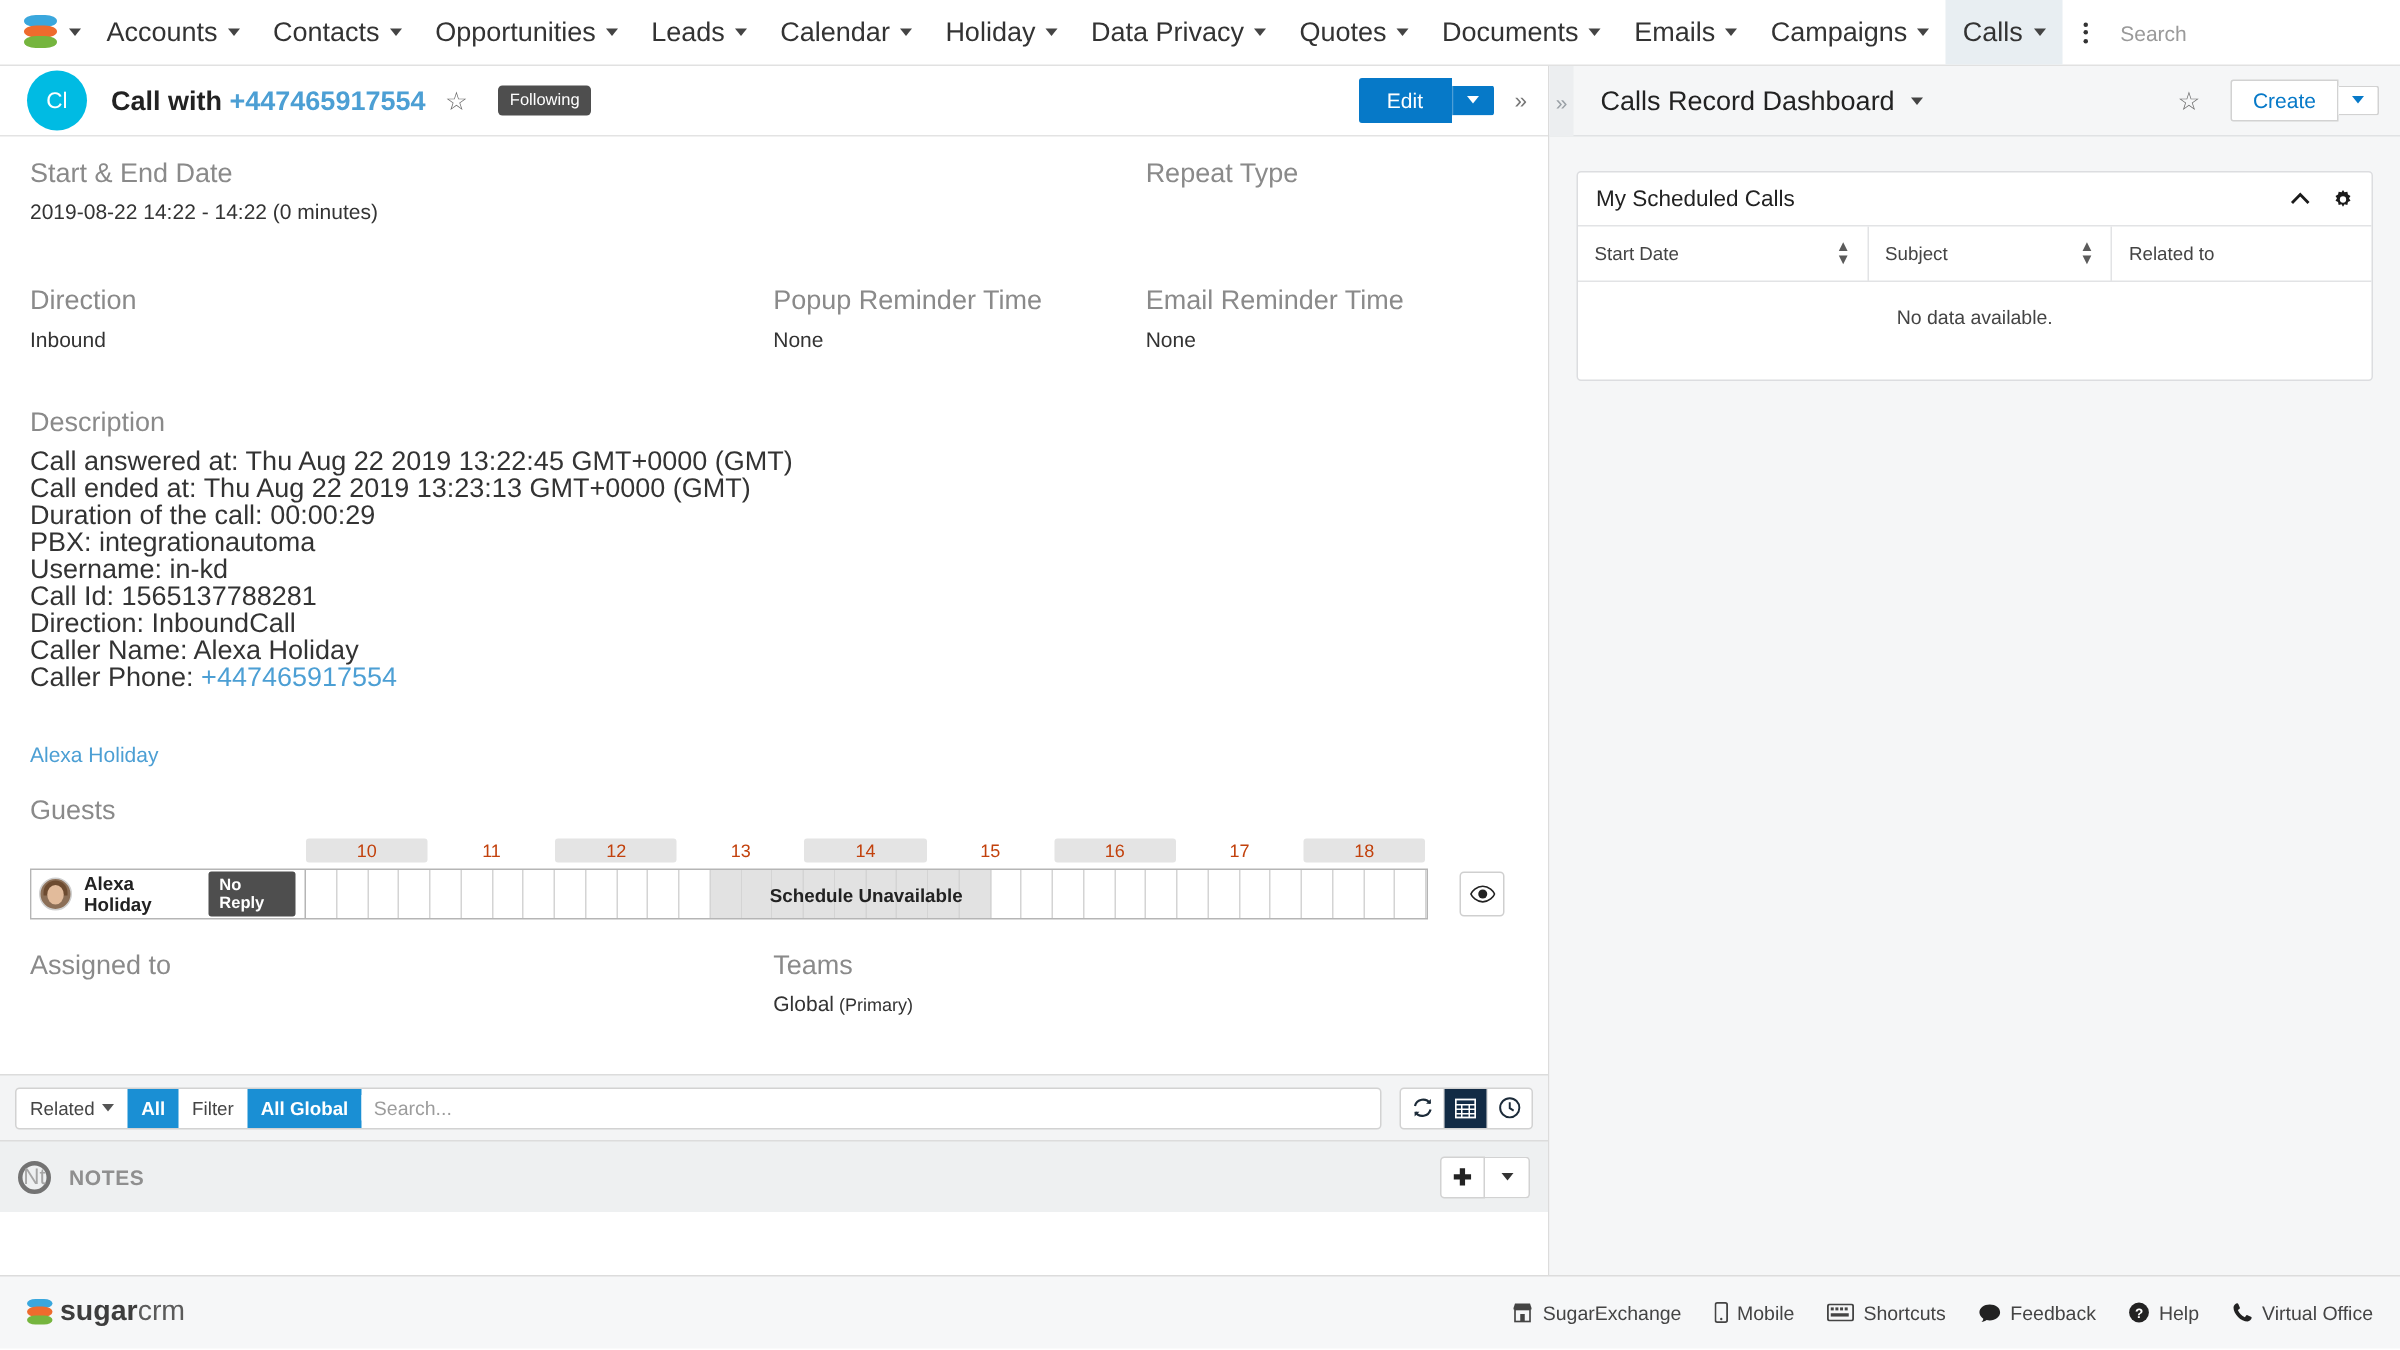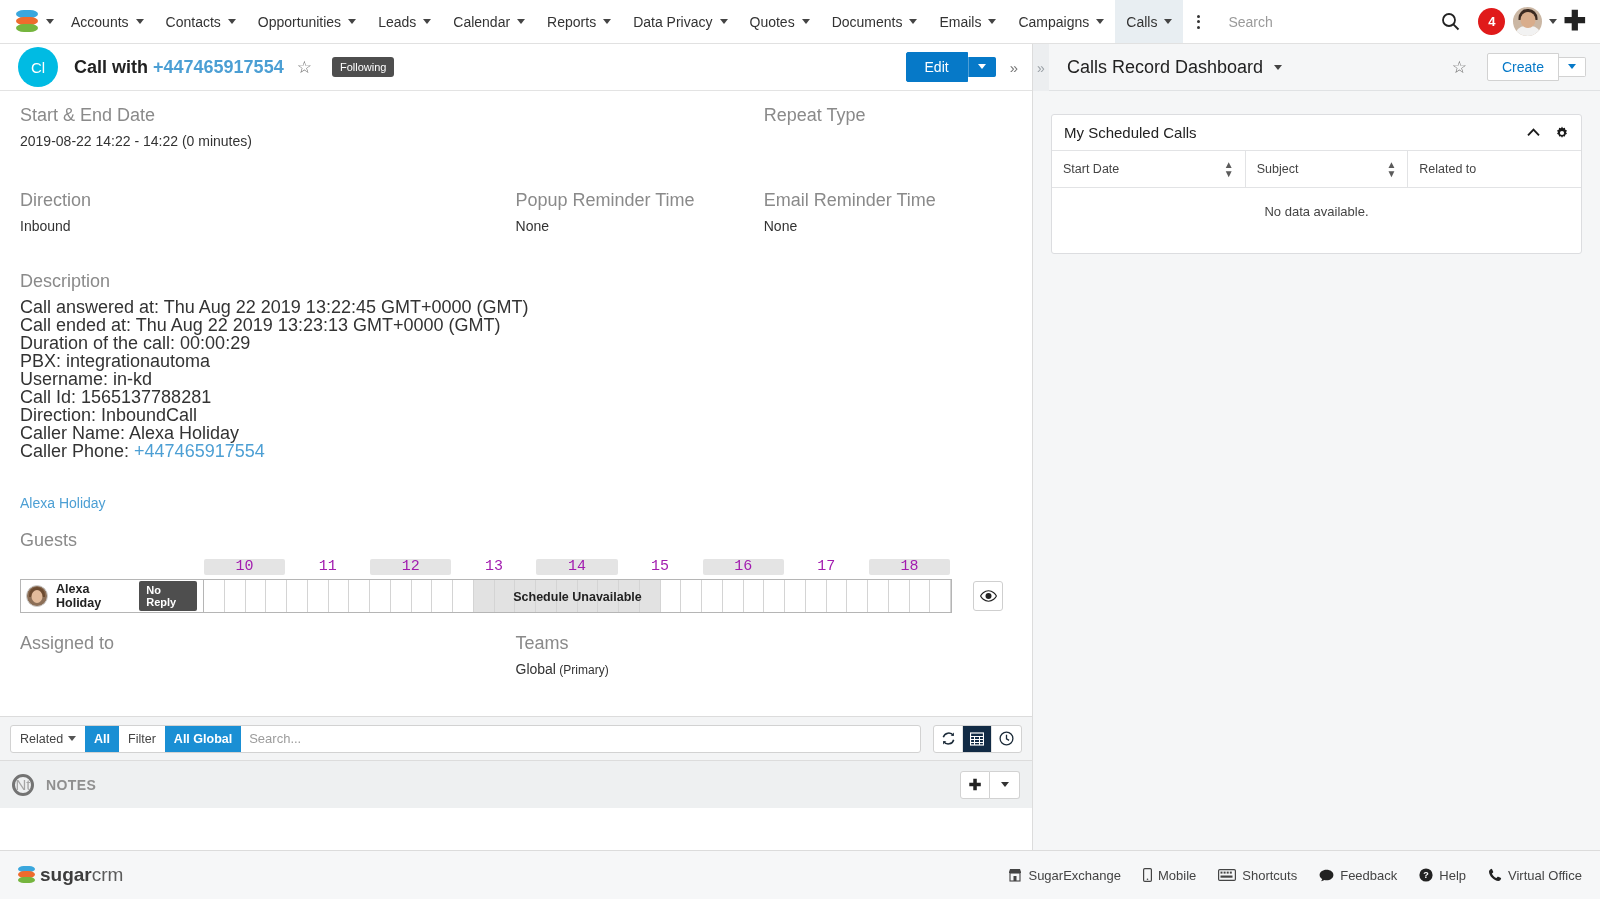--- a/index.html
+++ b/index.html
@@ -40,21 +40,21 @@
     width: 0; height: 0;
     border-left: 4px solid transparent;
     border-right: 4px solid transparent;
     border-top: 5px solid #444;
     display: inline-block;
   }
   .nav-items { display: flex; align-items: stretch; }
   .nav-item {
     display: flex; align-items: center; gap: 7px;
     padding: 0 11px;
-    font-size: 14px;
+    font-size: 18px;
     color: #333;
     cursor: pointer;
     white-space: nowrap;
   }
   .nav-item.active { background: #e8eef2; }
   .nav-kebab {
     display: flex; flex-direction: column; justify-content: center;
     align-items: center; gap: 2.5px;
     padding: 0 14px; cursor: pointer;
   }
@@ -215,26 +215,25 @@
 
   
   .sched-wrap { padding: 0 20px; margin-top: 2px; }
   .sched-ticks {
     display: flex; height: 16px;
     margin-left: 183px; width: 748px;
   }
   .tick {
     flex: 1 1 0;
     text-align: center;
-    font-size: 15px;
-    color: #a21caf;
+    font-size: 12px;
+    color: #c2410c;
     line-height: 16px;
     margin: 0 1px;
     border-radius: 2px;
-    font-family: Liberation Mono, monospace;
   }
   .tick.shade { background: #e4e4e4; }
   .sched-body { display: flex; align-items: flex-start; margin-top: 4px; }
   .sched-grid {
     display: flex;
     width: 932px;
     height: 34px;
     border: 1px solid #b5b5b5;
     background: #fff;
     position: relative;
@@ -468,21 +467,21 @@
       </div>
       <div class="nav-item">
         <span>Leads</span>
         <span class="caret-dn"></span>
       </div>
       <div class="nav-item">
         <span>Calendar</span>
         <span class="caret-dn"></span>
       </div>
       <div class="nav-item">
-        <span>Reports</span>
+        <span>Holiday</span>
         <span class="caret-dn"></span>
       </div>
       <div class="nav-item">
         <span>Data Privacy</span>
         <span class="caret-dn"></span>
       </div>
       <div class="nav-item">
         <span>Quotes</span>
         <span class="caret-dn"></span>
       </div>

